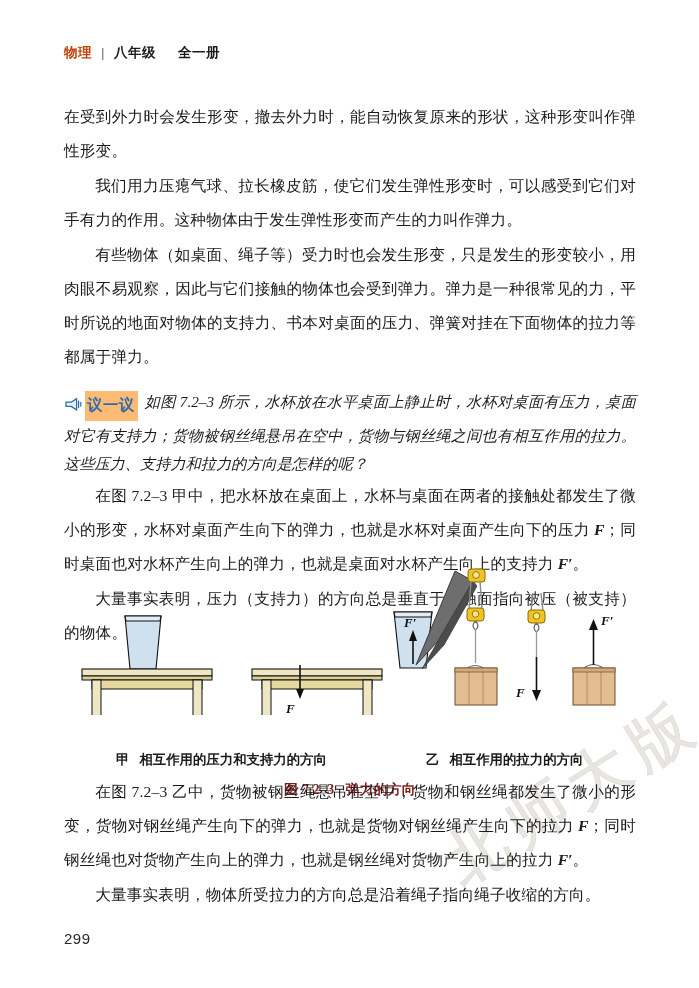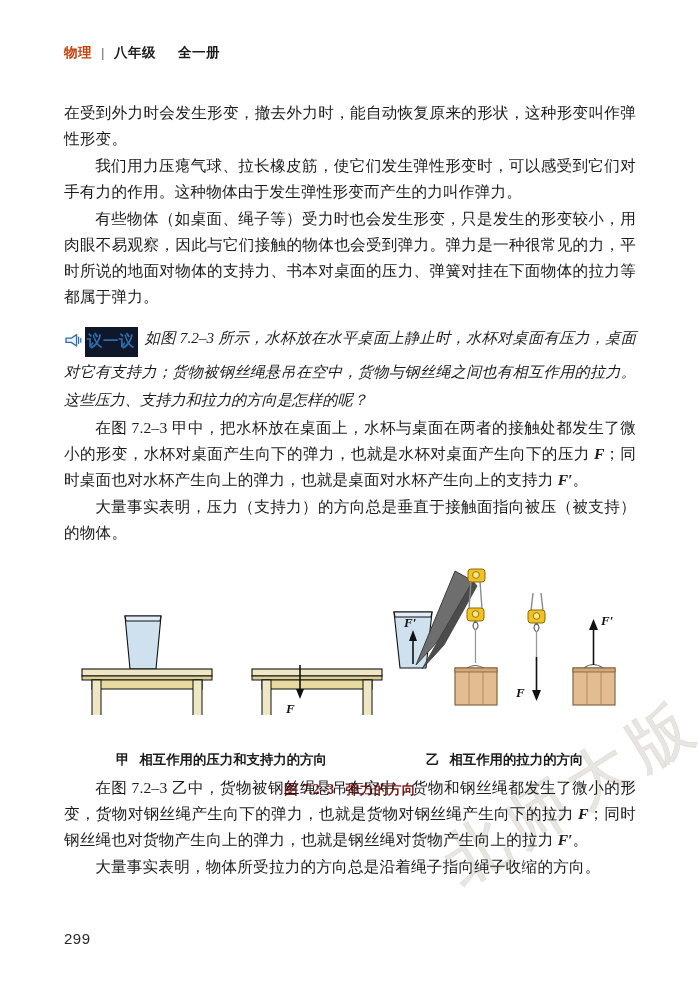--- a/index.html
+++ b/index.html
@@ -72,21 +72,21 @@
   .content {
     position: absolute;
     left: 64px;
     top: 100px;
     width: 572px;
     z-index: 2;
   }
   p.para {
     margin: 0 0 1px 0;
     font-size: 15.6px;
-    line-height: 26px;
+    line-height: 34px;
     color: #1b1b1b;
     text-align: justify;
     text-justify: inter-ideograph;
     letter-spacing: .2px;
   }
   p.para.indent { text-indent: 2em; }
   .fvar {
     font-family: "Liberation Serif", "DejaVu Serif", serif;
     font-style: italic;
     font-weight: bold;
@@ -113,21 +113,21 @@
     margin-left: -3.6em;
     margin-right: .45em;
   }
   .discuss .tag .ico {
     display: inline-block;
     vertical-align: -2px;
     margin-right: 2px;
   }
   .discuss .tag .label {
     display: inline-block;
-    background: #0f172a;
+    background: #fdba74;
     color: #2f6ca8;
     font-style: normal;
     font-weight: bold;
     font-size: 15.4px;
     padding: 0 3px 1px 2px;
     letter-spacing: .5px;
   }
   .discuss .dtext { font-style: italic; }
 
   

